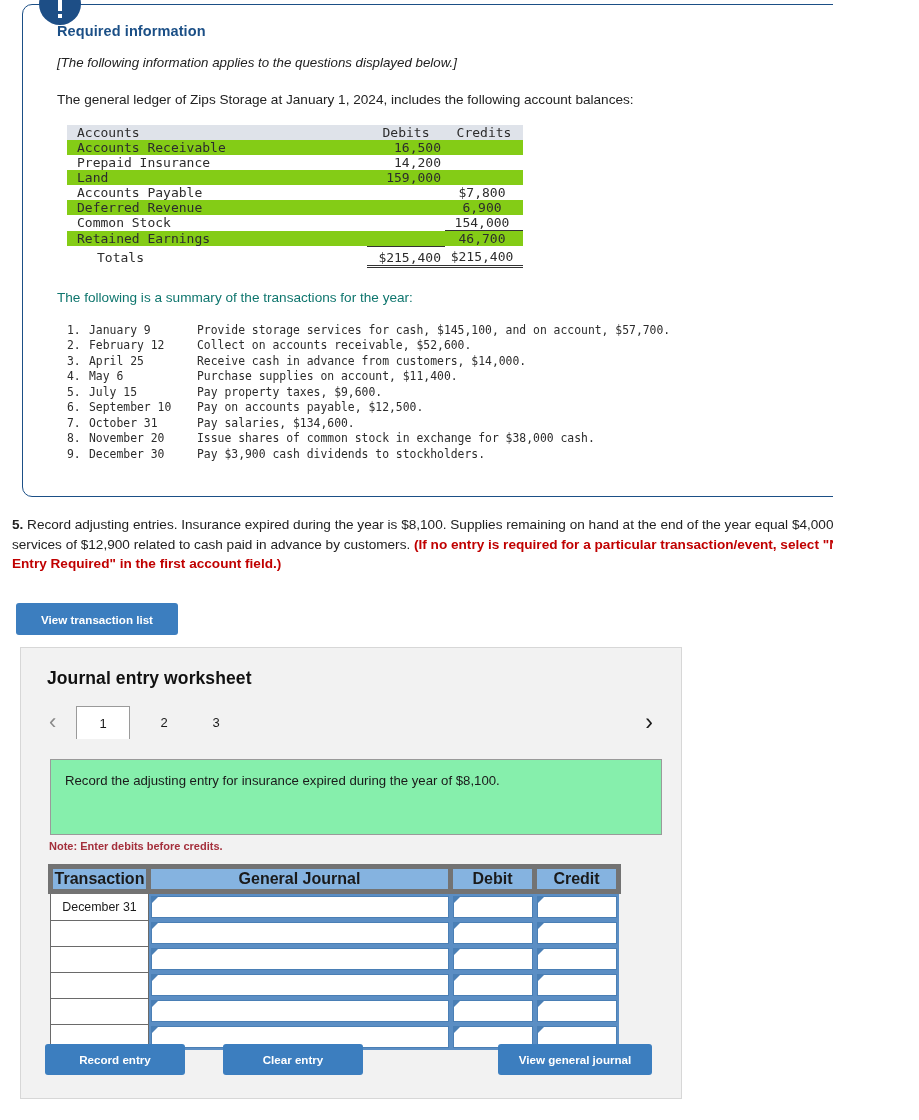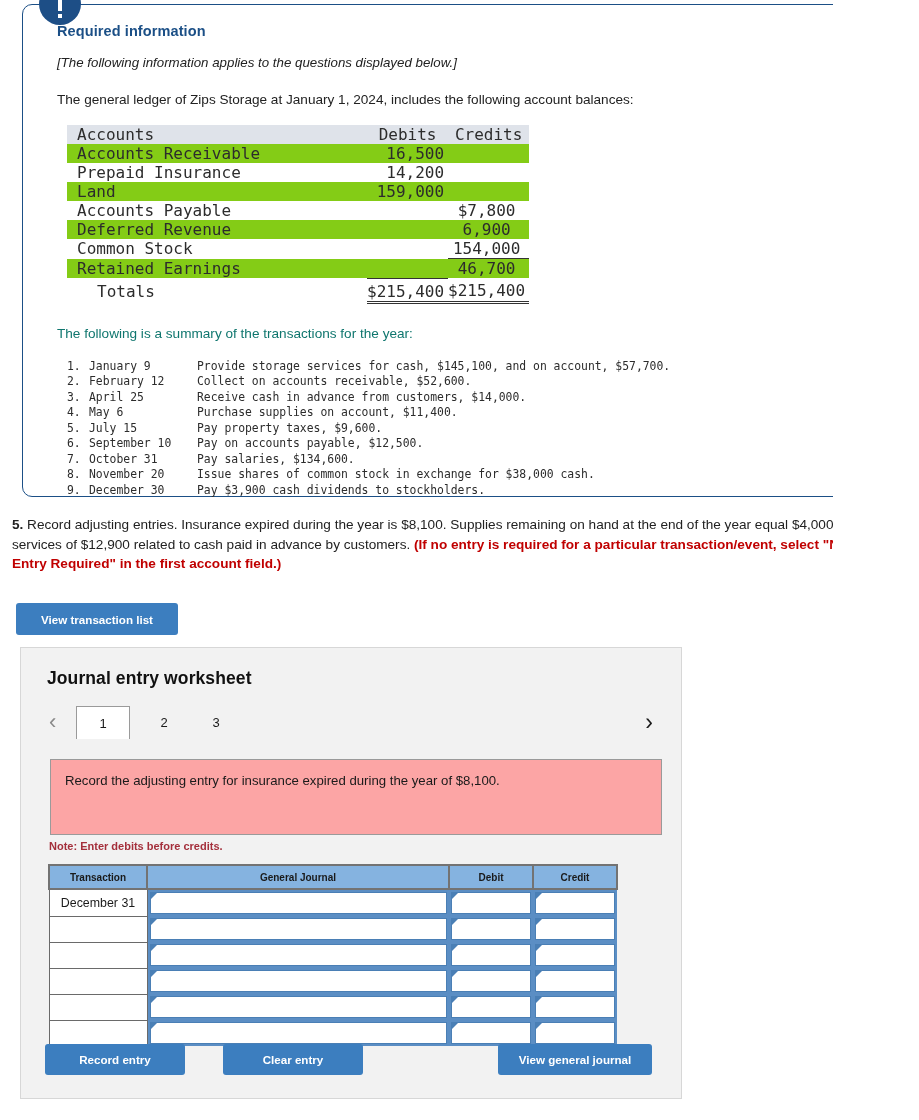--- a/index.html
+++ b/index.html
@@ -60,21 +60,21 @@
   .req-lead {
     font-size: 13.6px;
     color: #222;
     margin: 0 0 18px 0;
   }
 
   
   .ledger {
     border-collapse: collapse;
     font-family: "DejaVu Sans Mono", "Liberation Mono", monospace;
-    font-size: 16px;
+    font-size: 13px;
     color: #2c2c2c;
     margin-left: 10px;
     table-layout: fixed;
   }
   .ledger td, .ledger th { padding: 0; font-weight: normal; }
   .ledger .c-acct { width: 300px; text-align: left; padding-left: 10px; }
   .ledger .c-deb  { width: 78px; text-align: right; padding-right: 4px; }
   .ledger .c-cre  { width: 78px; text-align: center; padding-right: 4px; }
   .ledger tr { height: 15px; }
   .ledger tr.hdr { background: #dfe3ea; }
@@ -190,21 +190,21 @@
   .tab.t1 { left: 55px; width: 54px; }
   .tab.t2 { left: 128px; width: 30px; }
   .tab.t3 { left: 180px; width: 30px; }
 
   .tab-panel {
     position: absolute;
     left: 29px;
     top: 111px;
     width: 612px;
     height: 76px;
-    background: #fca5a5;
+    background: #86efac;
     border: 1px solid #9a9a9a;
   }
   .tab-panel-text {
     margin: 13px 0 0 14px;
     font-size: 13.2px;
     color: #1a1a1a;
   }
 
   .note {
     position: absolute;
@@ -219,23 +219,23 @@
   .jtbl {
     position: absolute;
     left: 27px;
     top: 216px;
     border-collapse: collapse;
     table-layout: fixed;
     width: 568px;
   }
   .jtbl th {
     background: #85b3e0;
-    border: 2px solid #737373;
+    border: 5px solid #737373;
     height: 24px;
-    font-size: 10px;
+    font-size: 16px;
     font-weight: bold;
     color: #1a1a1a;
     font-family: "Liberation Sans", sans-serif;
   }
   .jtbl col.c-trans { width: 98px; }
   .jtbl col.c-gj    { width: 302px; }
   .jtbl col.c-deb   { width: 84px; }
   .jtbl col.c-cre   { width: 84px; }
 
   .jtbl td {

